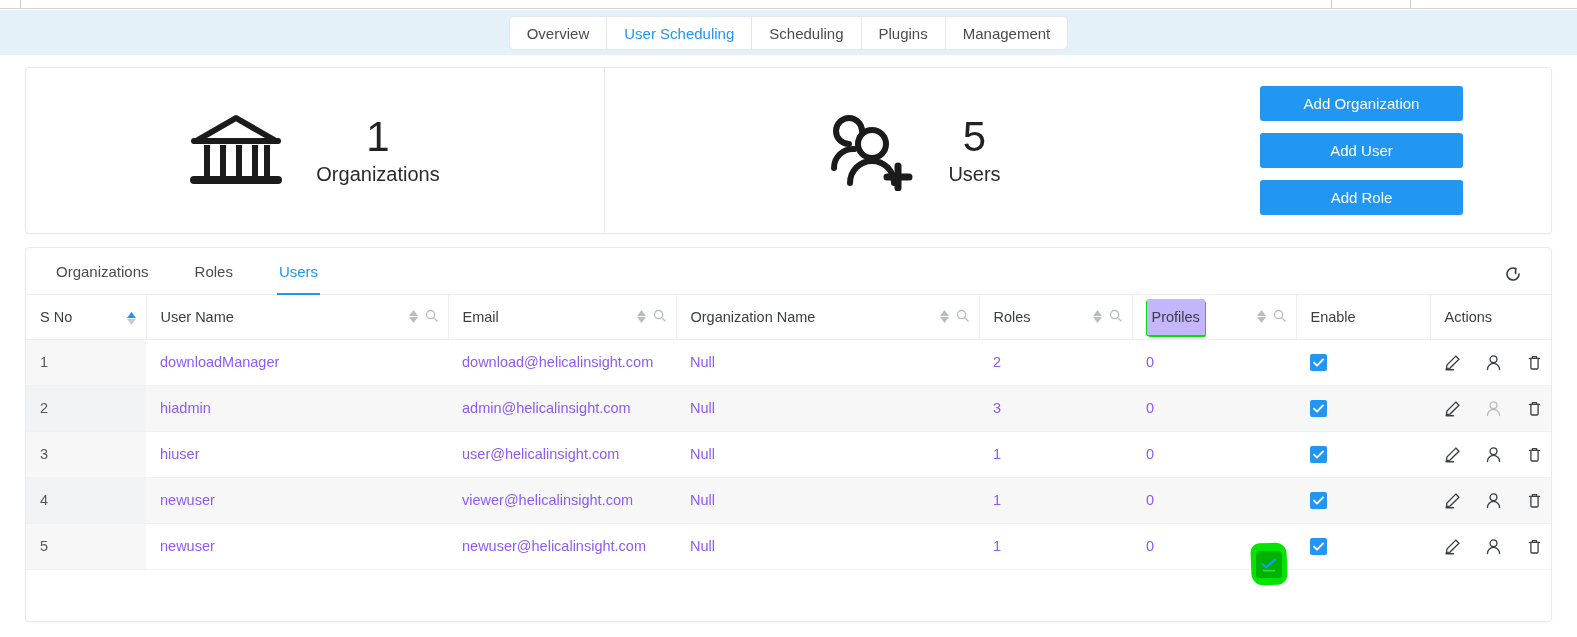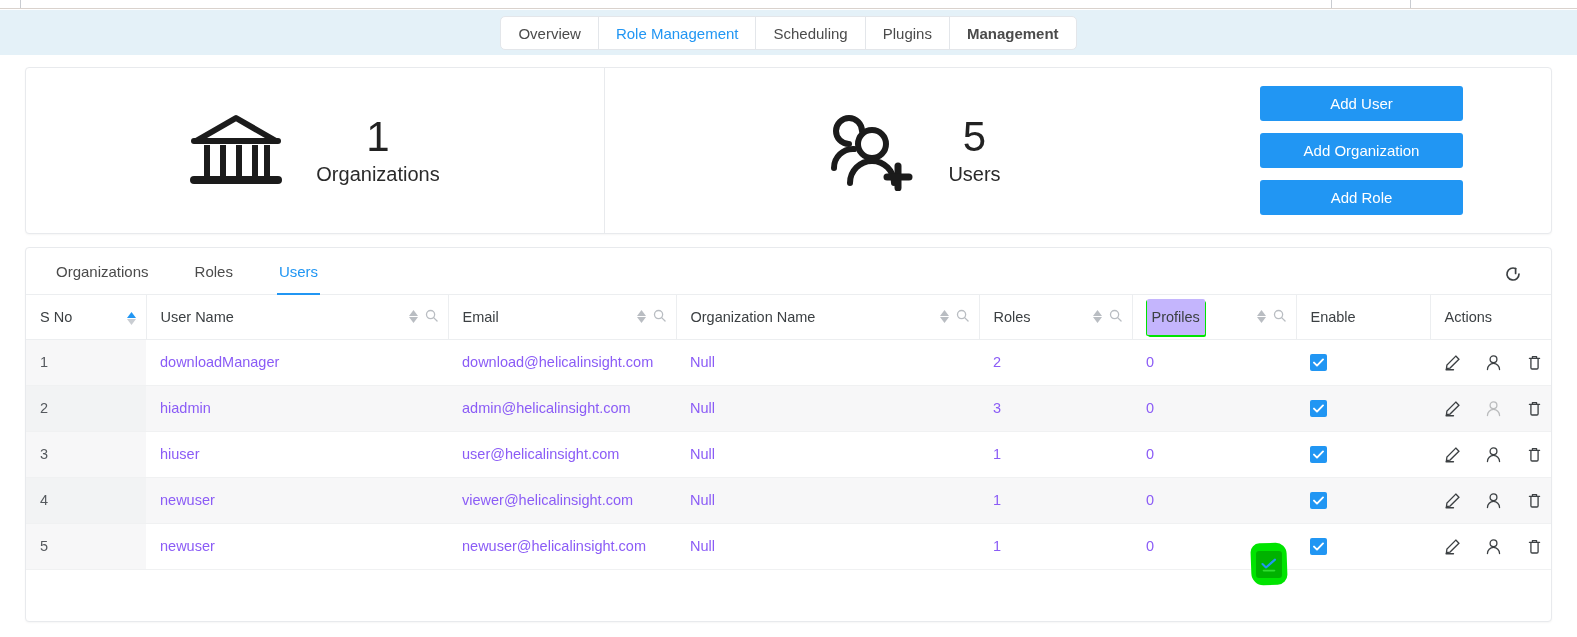--- a/index.html
+++ b/index.html
@@ -27,21 +27,21 @@
   .tabs {
     display:flex; background:#ffffff; border:1px solid #e3e6ea;
     border-radius:5px; overflow:hidden; height:34px;
   }
   .tab {
     display:flex; align-items:center; padding:0 17px;
     font-size:15px; color:#4b4b4b; height:34px;
     border-right:1px solid #e3e6ea; cursor:pointer;
     position:relative; white-space:nowrap;
   }
-  .tab:last-child { border-right:none;font-weight:bold; }
+  .tab:last-child { border-right:none; }
   .tab.active { color:#2196f3; }
   .tab.active::after {
     content:""; position:absolute; left:8px; right:8px; bottom:0;
     height:2px; background:#2196f3;
   }
 
   
   .stats-card {
     position:absolute; left:25px; top:67px; width:1527px; height:167px;
     background:#fff; border:1px solid #e8eaed; border-radius:4px;
@@ -150,21 +150,21 @@
     <div class="seg" style="left:1331px;"></div>
     <div class="seg" style="left:1410px;"></div>
   </div>
 
   <div class="tabbar">
     <div class="tabs">
       <div class="tab">
           <span>Overview</span>
         </div>
       <div class="tab active">
-          <span>Role Management</span>
+          <span>User Scheduling</span>
         </div>
       <div class="tab">
           <span>Scheduling</span>
         </div>
       <div class="tab">
           <span>Plugins</span>
         </div>
       <div class="tab">
           <span>Management</span>
         </div>
@@ -203,22 +203,22 @@
           <line x1="59" y1="66" x2="81" y2="66" stroke-width="7" stroke-linecap="round"></line>
         </svg>
       </div>
       <div class="stat-text">
         <div class="stat-num">5</div>
         <div class="stat-lbl">Users</div>
       </div>
     </div>
 
     <div class="actions-col">
+      <button class="btn-blue">Add Organization</button>
       <button class="btn-blue">Add User</button>
-      <button class="btn-blue">Add Organization</button>
       <button class="btn-blue">Add Role</button>
     </div>
   </div>
 
   <div class="table-card">
 
     <div class="inner-tabs">
       <div class="itab">
           <span>Organizations</span>
         </div>

